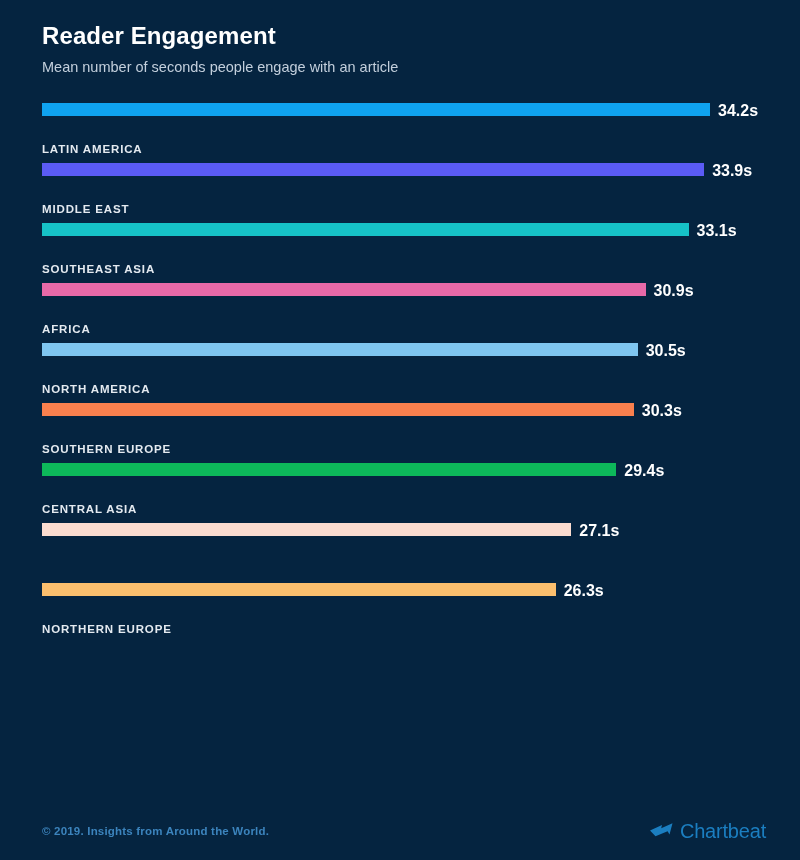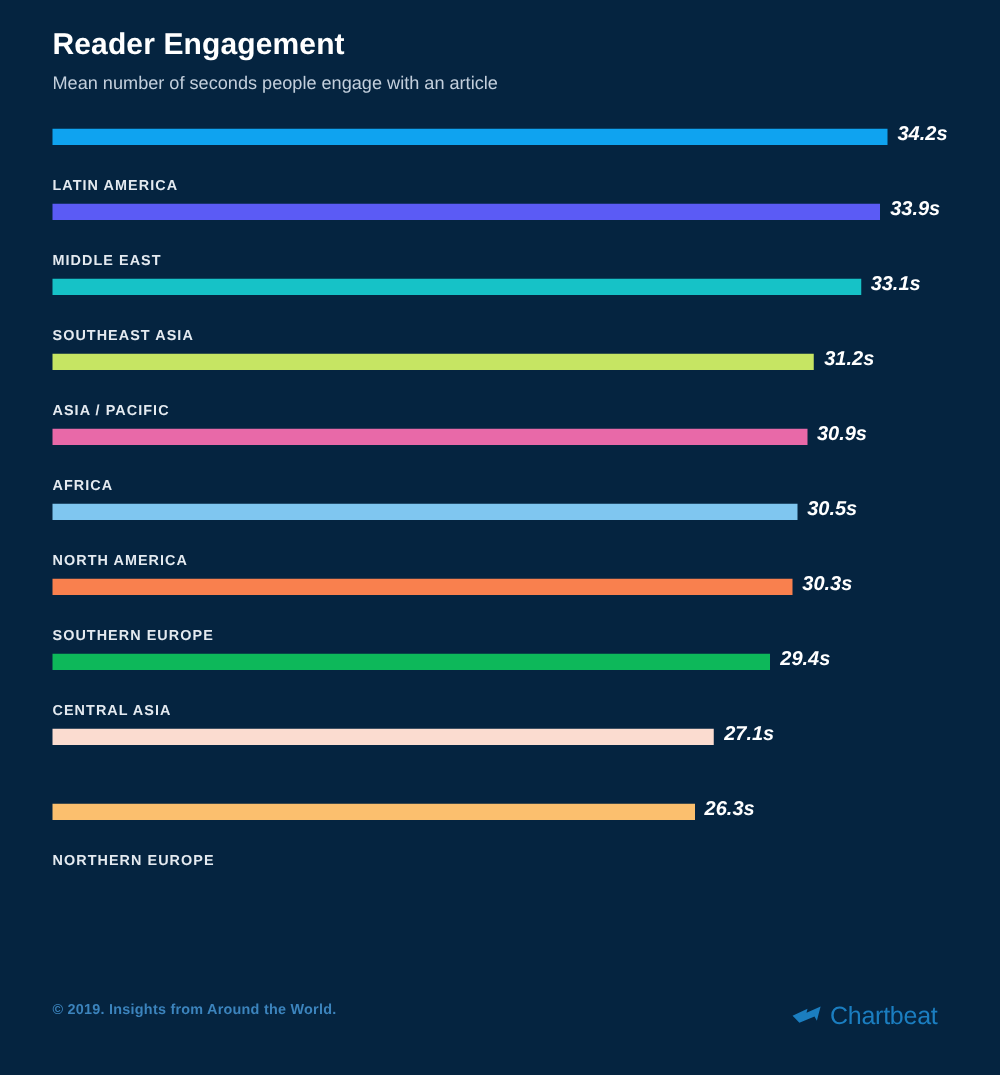--- a/index.html
+++ b/index.html
@@ -45,22 +45,21 @@
     padding: 0 0 0 42px;
   }
   .bar-row {
     position: relative;
     height: 60px;
   }
   .bar-track {
     position: relative;
     height: 13px;
     display: flex;
-    align-items: flex-end;
-    font-style: italic;
+    align-items: flex-start;
   }
   .bar-fill {
     height: 13px;
     border-radius: 0;
     flex: 0 0 auto;
   }
   .bar-value {
     color: #ffffff;
     font-size: 16px;
     font-weight: bold;
@@ -73,26 +72,26 @@
     font-size: 11.5px;
     font-weight: bold;
     letter-spacing: 0.85px;
     margin-top: 28px;
     text-transform: uppercase;
     line-height: 1;
   }
   .footer {
     position: absolute;
     left: 0;
-    right: 16px;
+    right: 0;
     bottom: 0;
     height: 58px;
     padding: 0 34px 0 42px;
     display: flex;
-    align-items: flex-start;
+    align-items: center;
     justify-content: space-between;
     box-sizing: border-box;
   }
   .footer-credit {
     color: #3c84bd;
     font-size: 11.5px;
     font-weight: bold;
     letter-spacing: 0.2px;
   }
   .logo {
@@ -134,27 +133,20 @@
           <span class="bar-value">33.9s</span>
         </div>
         <div class="bar-label">MIDDLE EAST</div>
       </div>
       <div class="bar-row">
         <div class="bar-track">
           <div class="bar-fill" style="width: 646.515px; background: rgb(22, 194, 199);"></div>
           <span class="bar-value">33.1s</span>
         </div>
         <div class="bar-label">SOUTHEAST ASIA</div>
-      </div>
-      <div class="bar-row">
-        <div class="bar-track">
-          <div class="bar-fill" style="width: 609.404px; background: rgb(198, 229, 99);"></div>
-          <span class="bar-value">31.2s</span>
-        </div>
-        <div class="bar-label">ASIA / PACIFIC</div>
       </div>
       <div class="bar-row">
         <div class="bar-track">
           <div class="bar-fill" style="width: 603.544px; background: rgb(232, 105, 168);"></div>
           <span class="bar-value">30.9s</span>
         </div>
         <div class="bar-label">AFRICA</div>
       </div>
       <div class="bar-row">
         <div class="bar-track">

